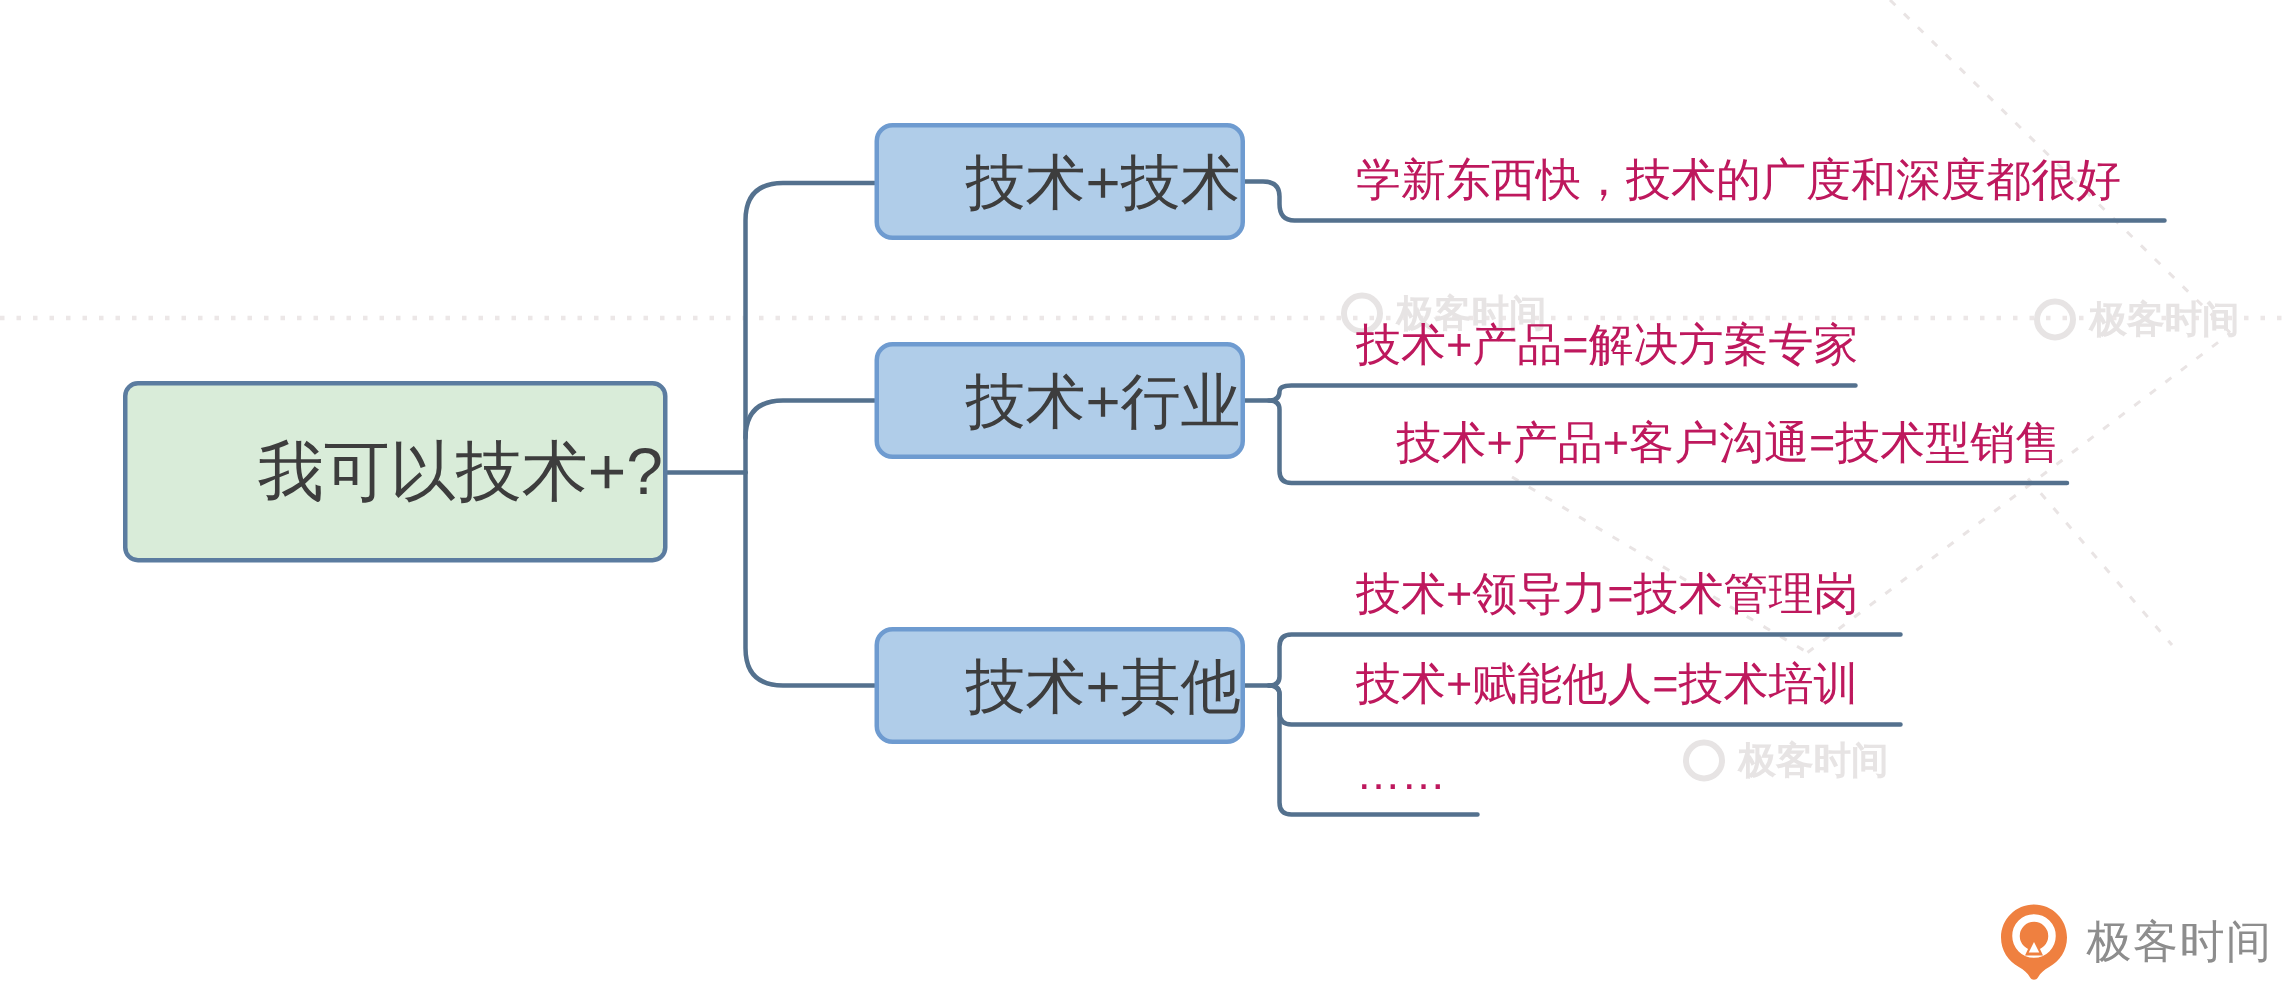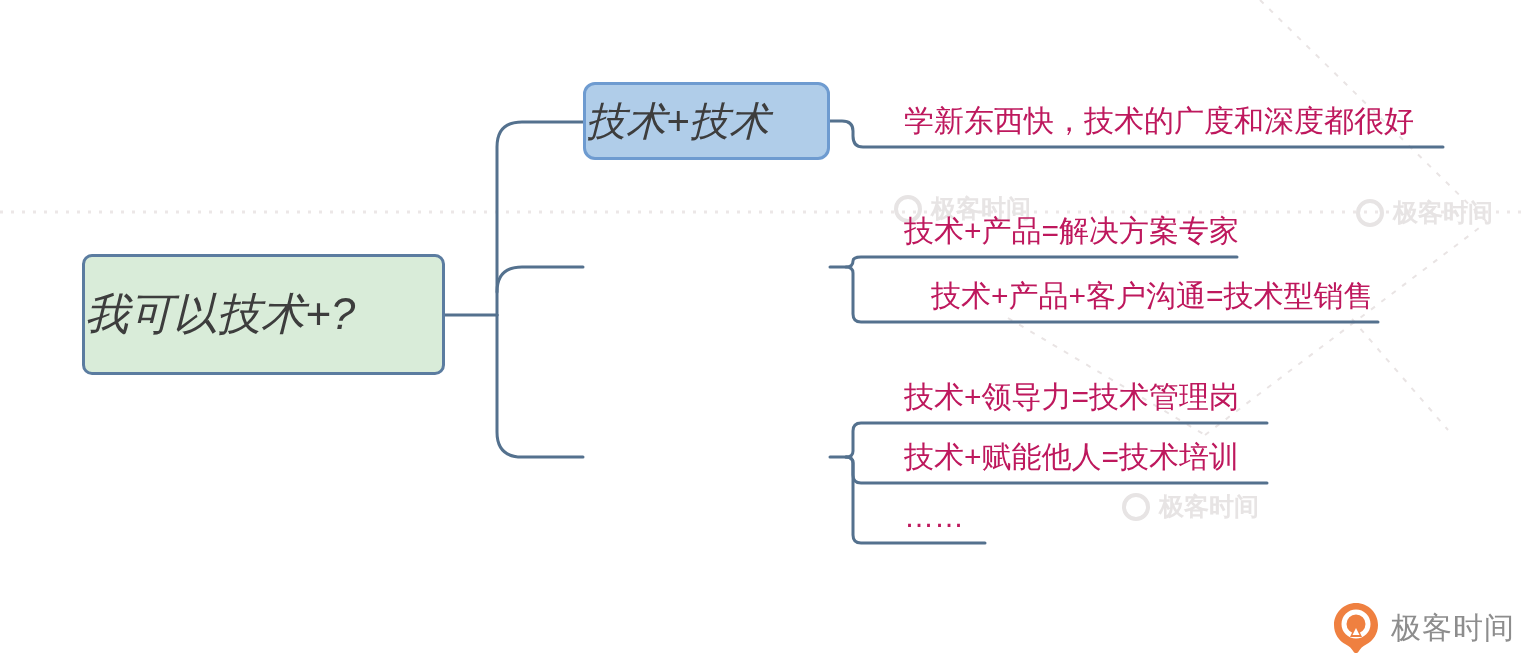--- a/index.html
+++ b/index.html
@@ -2,22 +2,22 @@
 <html lang="zh"><head>
 <meta charset="utf-8">
 <style>
   html,body{margin:0;padding:0;background:#fff;}
   #canvas{
     position:relative;width:1522px;height:663px;background:#ffffff;overflow:hidden;
     font-family:"Liberation Sans","DejaVu Sans",sans-serif;color:#3c3c3c;
   }
   svg.layer{position:absolute;left:0;top:0;}
   .node{
-    position:absolute;display:flex;align-items:center;justify-content:flex-start;
-    box-sizing:border-box;text-align:center;font-style:italic;
+    position:absolute;display:flex;align-items:center;justify-content:flex-end;
+    box-sizing:border-box;text-align:center;
   }
   .root-node{
     left:82px;top:254px;width:363px;height:121px;
     background:#d9ecd9;border:3px solid #5b7ca0;border-radius:10px;
     font-size:44px;color:#3d3d3d;
   }
   .branch-node{
     left:583px;width:247px;height:78px;
     background:#b0cde9;border:3px solid #6e9bd0;border-radius:12px;
     font-size:40px;color:#3d3d3d;
@@ -99,20 +99,26 @@
     </g>
   </svg>
 
   <div class="node root-node">
     <span>我可以技术+?</span>
   </div>
 
   <div class="node branch-node branch-1">
     <span>技术+技术</span>
   </div>
+  <div class="node branch-node branch-2">
+    <span>技术+行业</span>
+  </div>
+  <div class="node branch-node branch-3">
+    <span>技术+其他</span>
+  </div>
 
   <div class="leaf leaf-1">学新东西快，技术的广度和深度都很好</div>
   <div class="leaf leaf-2">技术+产品=解决方案专家</div>
   <div class="leaf leaf-3">技术+产品+客户沟通=技术型销售</div>
   <div class="leaf leaf-5">技术+赋能他人=技术培训</div>
   <div class="leaf leaf-4">技术+领导力=技术管理岗</div>
   <div class="leaf leaf-6">……</div>
 
   <div class="brand-logo">
     <svg width="48" height="54" viewBox="0 0 48 54" aria-hidden="true">

